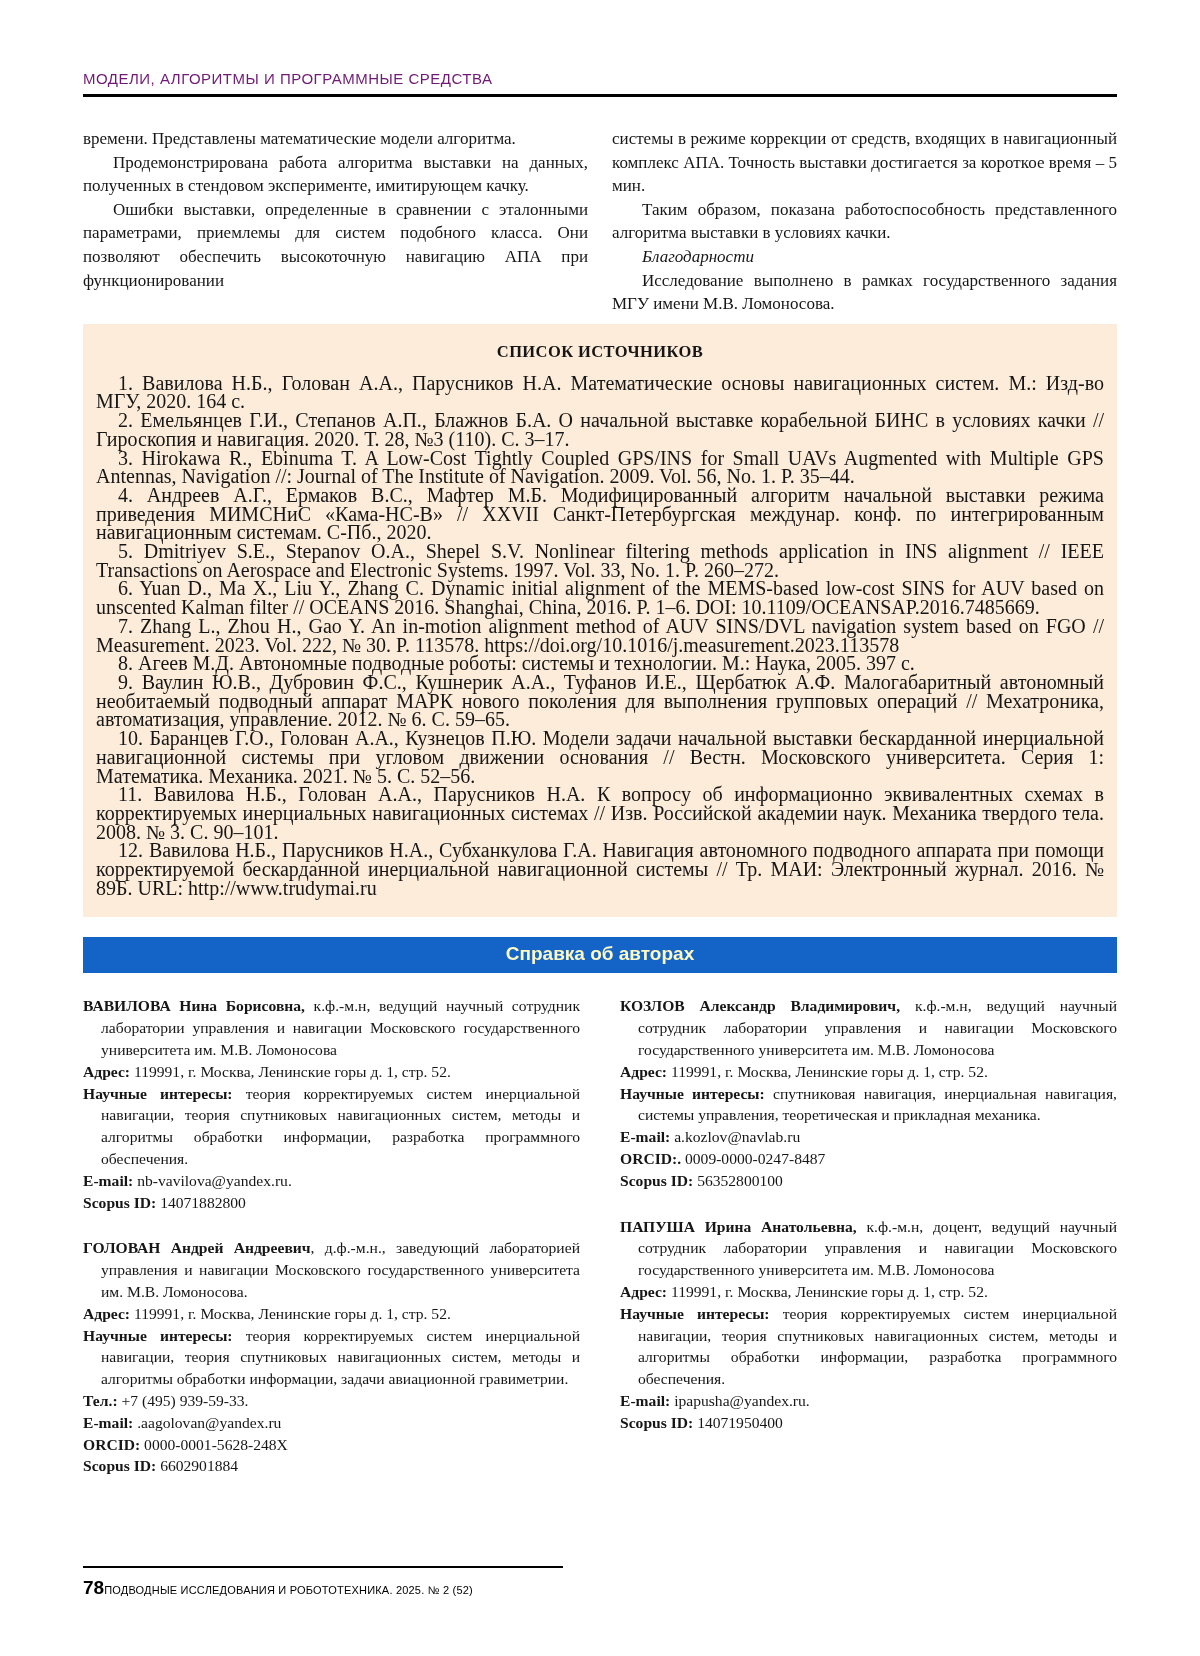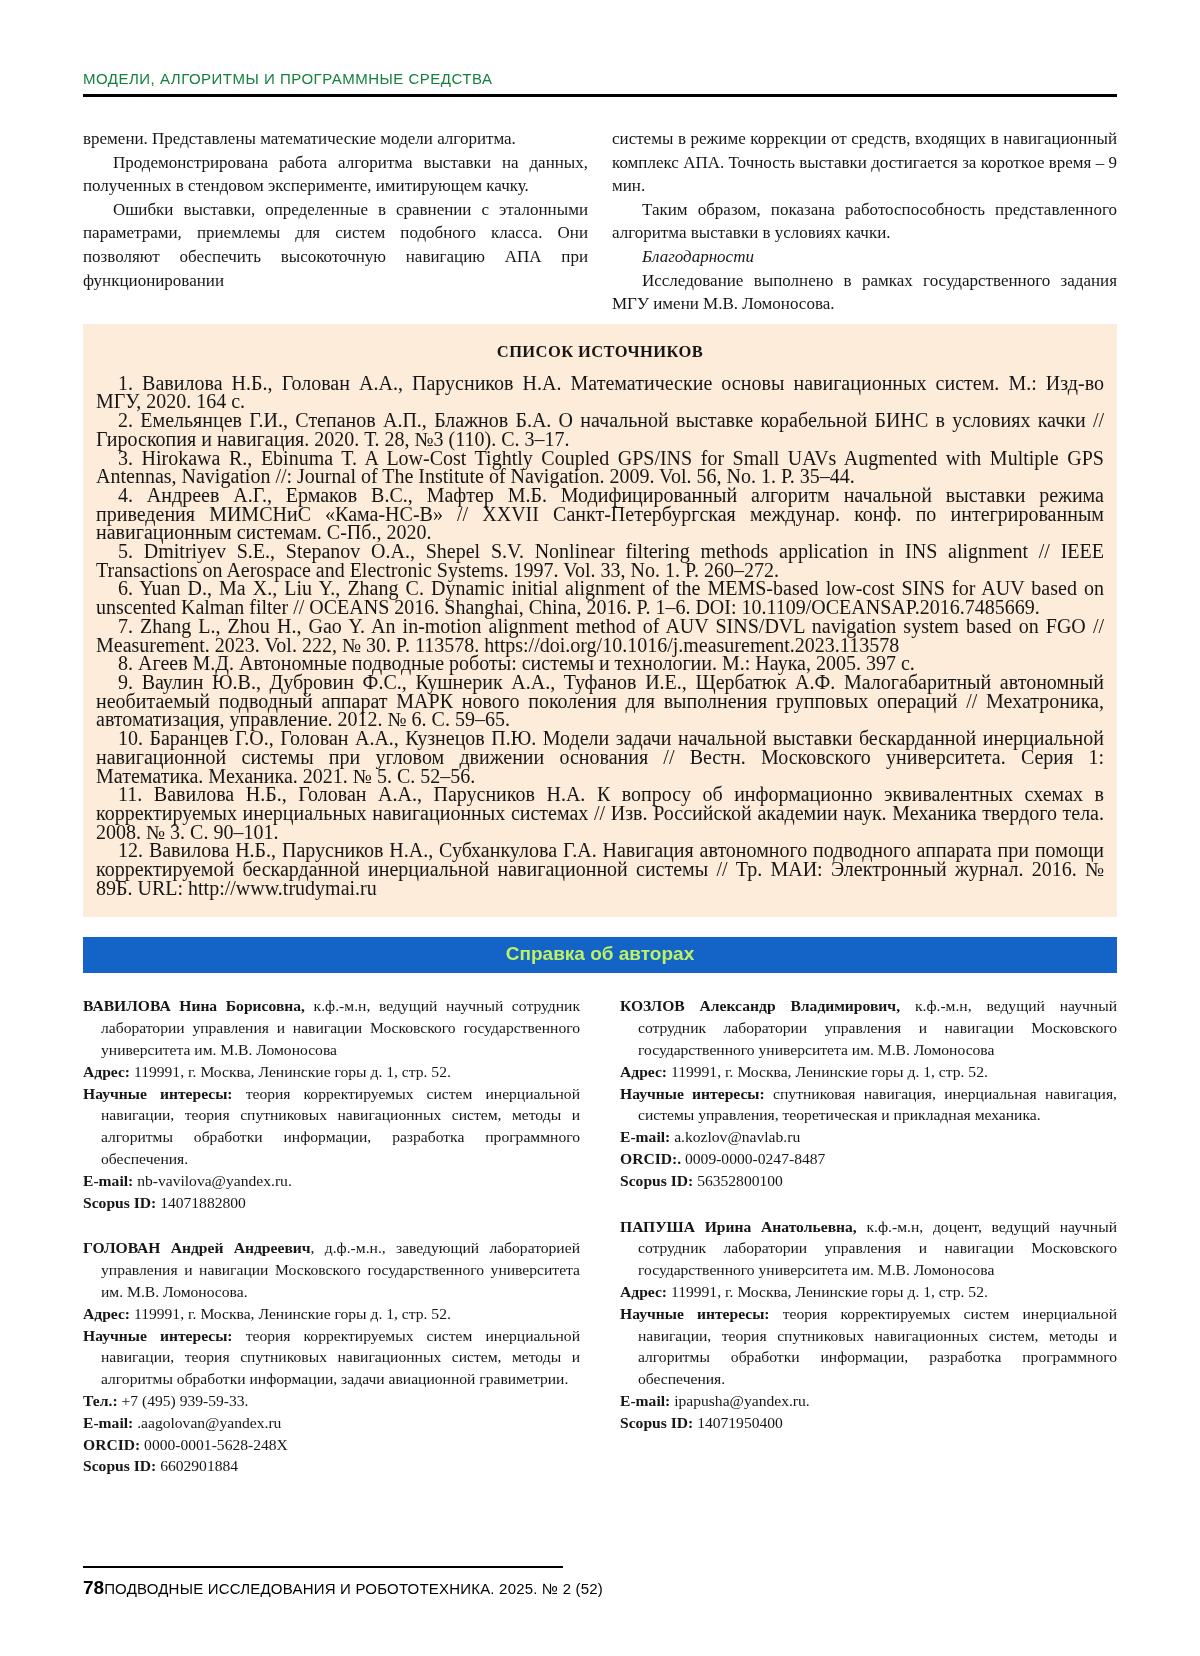--- a/index.html
+++ b/index.html
@@ -11,21 +11,21 @@
   body{
     width:1200px; height:1656px;
     background:#ffffff; color:#161616;
     font-family:"Liberation Serif", serif;
     position:relative; overflow:hidden;
   }
   .page{ position:absolute; inset:0; padding:70px 83px 0 83px; }
 
   
   .running-head{ font-family:"Liberation Sans", sans-serif; }
-  .rh-text{ font-size:15px; letter-spacing:.5px; color:#15803d; }
+  .rh-text{ font-size:15px; letter-spacing:.5px; color:#701a75; }
   .rh-rule{ height:3px; background:#000; margin-top:7px; }
 
   
   .body-columns{
     display:flex; gap:24px; margin-top:30px;
     font-size:17px; line-height:23.6px; text-align:justify;
   }
   .body-columns .col{ flex:1 1 0; min-width:0; }
   p.para{ margin:0; }
   .indent{ text-indent:30px; }
@@ -43,21 +43,21 @@
   }
   .ref{
     margin:0; font-size:20px; line-height:18.7px;
     text-align:justify; text-indent:22px;
   }
 
   
   .authors-banner{
     margin-top:20px;
     background:var(--banner-blue);
-    color:#bef264; text-align:center;
+    color:#fef9c3; text-align:center;
     font-family:"Liberation Sans", sans-serif;
     font-weight:bold; font-size:19px;
     padding:6px 0 8px 0;
   }
 
   
   .authors-columns{
     display:flex; gap:40px; margin-top:22px;
     font-size:15.6px; line-height:21.8px; text-align:justify;
   }
@@ -67,40 +67,40 @@
   .b{ font-weight:bold;margin-top:32px; }
 
   
   .page-footer{ position:absolute; left:83px; right:83px; top:1566px; }
   .footer-rule{ width:480px; height:2px; background:#000; }
   .footer-line{
     display:flex; align-items:baseline; margin-top:9px;
     font-family:"Liberation Sans", sans-serif;
   }
   .footer-page{ font-weight:bold; font-size:19px; color:#000; }
-  .footer-journal{ font-size:15px; letter-spacing:.2px; color:#000; }
+  .footer-journal{ font-size:11px; letter-spacing:.2px; color:#000; }
 </style>
 </head>
 <body>
 
 <div class="page">
 
   <header class="running-head">
     <div class="rh-text">МОДЕЛИ, АЛГОРИТМЫ И ПРОГРАММНЫЕ СРЕДСТВА</div>
     <div class="rh-rule"></div>
   </header>
 
   <section class="body-columns">
     <div class="col" id="col-left">
         <p class="para">времени. Представлены математические модели алгоритма.</p>
         <p class="para indent">Продемонстрирована работа алгоритма выставки на данных, полученных в стендовом эксперименте, имитирующем качку.</p>
         <p class="para indent">Ошибки выставки, определенные в сравнении с эталонными параметрами, приемлемы для систем подобного класса. Они позволяют обеспечить высокоточную навигацию АПА при функционировании</p>
       </div>
     <div class="col" id="col-right">
-        <p class="para">системы в режиме коррекции от средств, входящих в навигационный комплекс АПА. Точность выставки достигается за короткое время – 9 мин.</p>
+        <p class="para">системы в режиме коррекции от средств, входящих в навигационный комплекс АПА. Точность выставки достигается за короткое время – 5 мин.</p>
         <p class="para indent">Таким образом, показана работоспособность представленного алгоритма выставки в условиях качки.</p>
         <p class="para indent italic">Благодарности</p>
         <p class="para indent">Исследование выполнено в рамках государственного задания МГУ имени М.В. Ломоносова.</p>
       </div>
   </section>
 
   <section class="refs-box">
     <h2 class="refs-title">СПИСОК ИСТОЧНИКОВ</h2>
     <div id="refs-list">
         <p class="ref">1. Вавилова Н.Б., Голован А.А., Парусников Н.А. Математические основы навигационных систем. М.: Изд-во МГУ, 2020. 164 с.</p>

